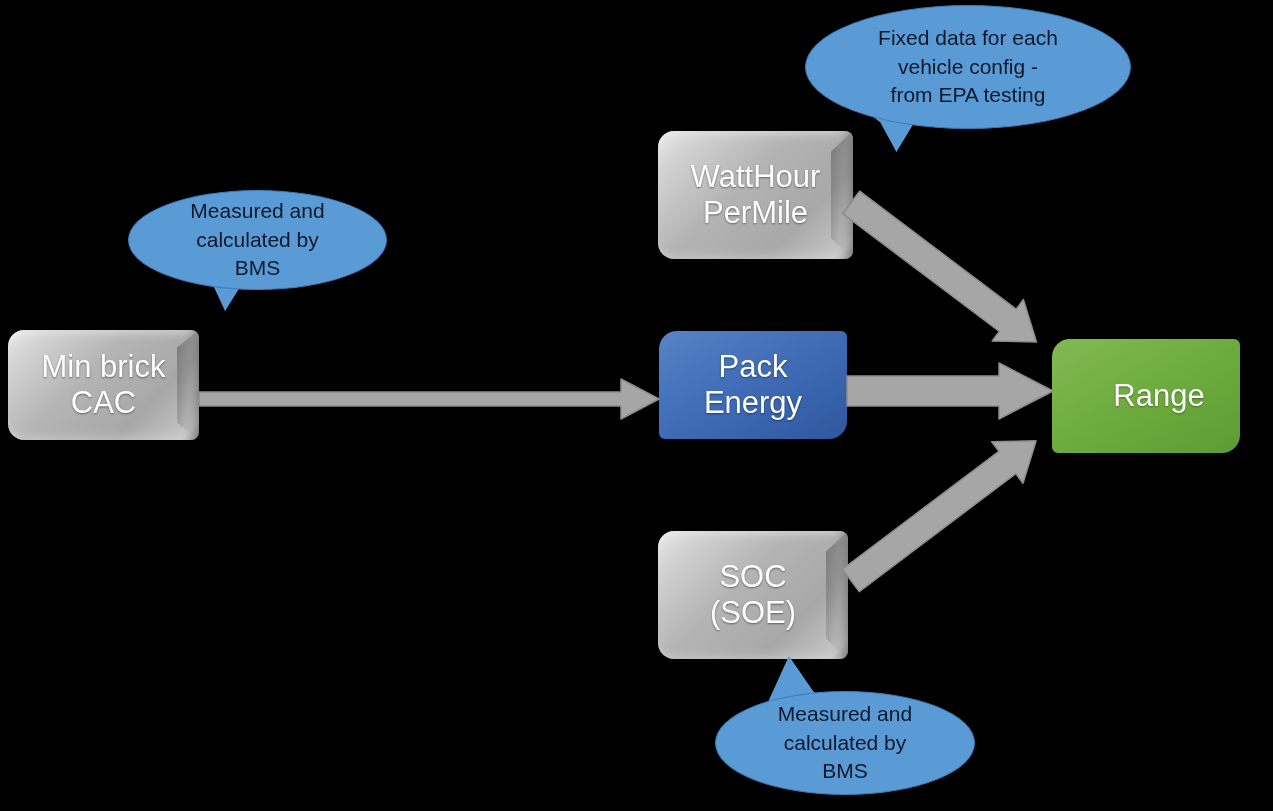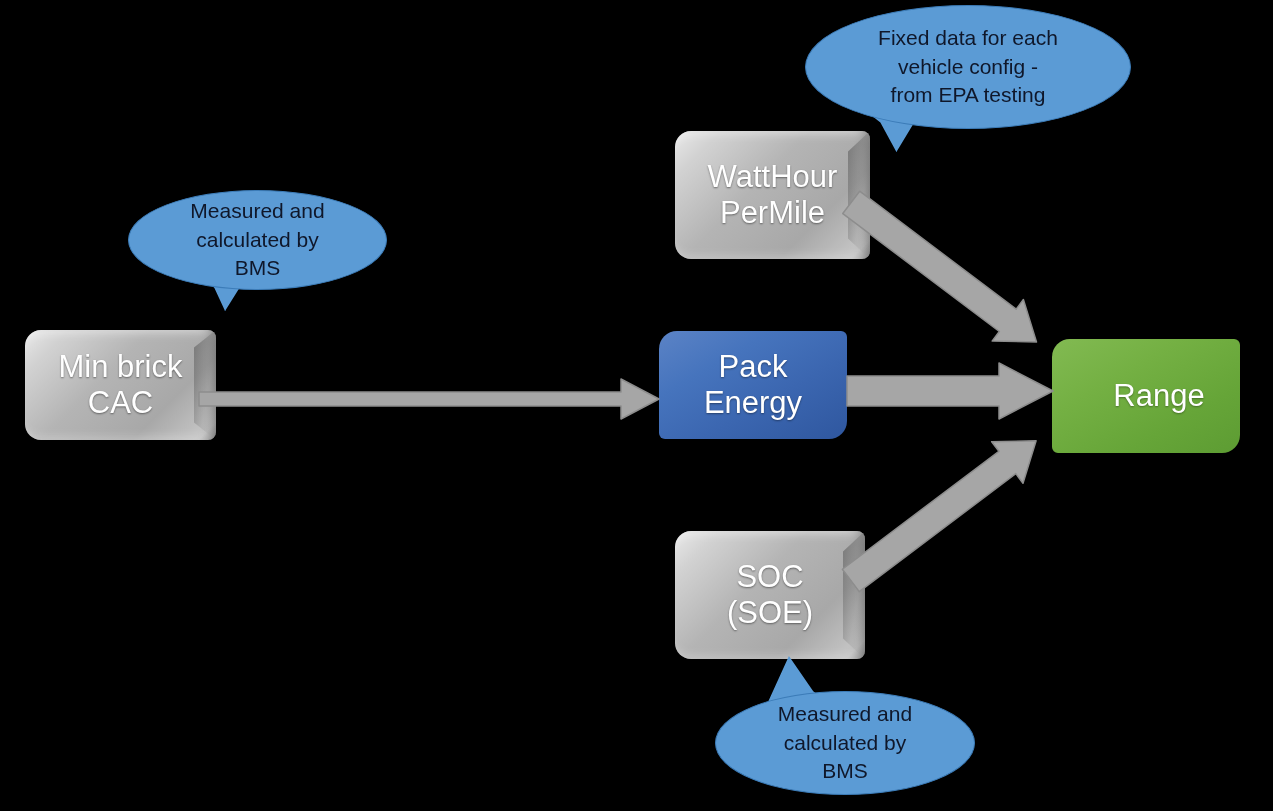--- a/index.html
+++ b/index.html
@@ -29,21 +29,20 @@
     white-space: pre-line;
   }
 
   .node-silver {
     background: linear-gradient(135deg, #e9e9e9 0%, #d2d2d2 14%, #b4b4b4 42%, #a8a8a8 72%, #c6c6c6 94%, #9e9e9e 100%);
     border-radius: 16px 8px 8px 16px;
     box-shadow: inset -10px 0 14px -10px rgba(0,0,0,0.55),
                 inset 0 10px 12px -10px rgba(255,255,255,0.85),
                 inset 0 -10px 12px -10px rgba(255,255,255,0.55);
     text-shadow: 0 1px 2px rgba(0,0,0,0.45);
-    margin-left: 17px;
   }
   
   .node-silver::after {
     content: "";
     position: absolute;
     top: 0;
     right: 0;
     width: 22px;
     height: 100%;
     border-radius: 0 8px 8px 0;

